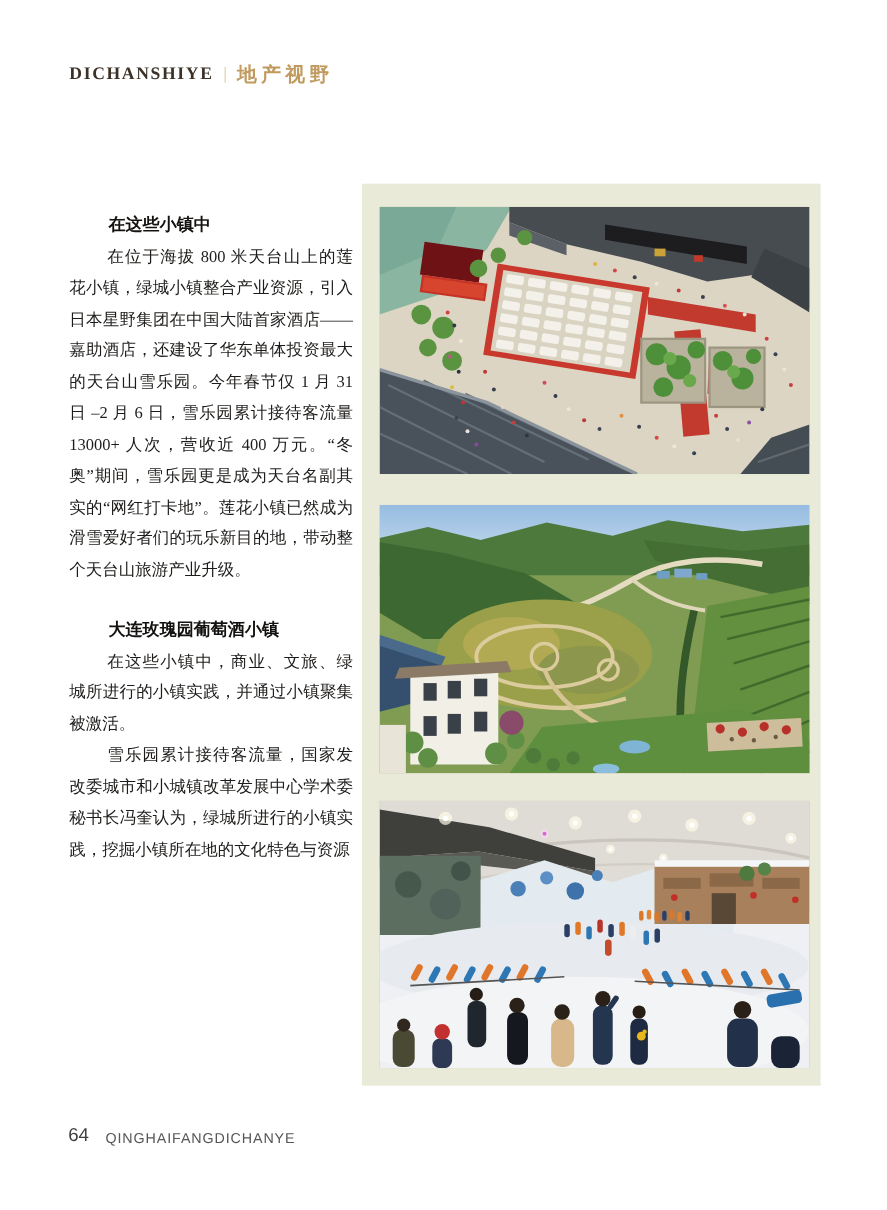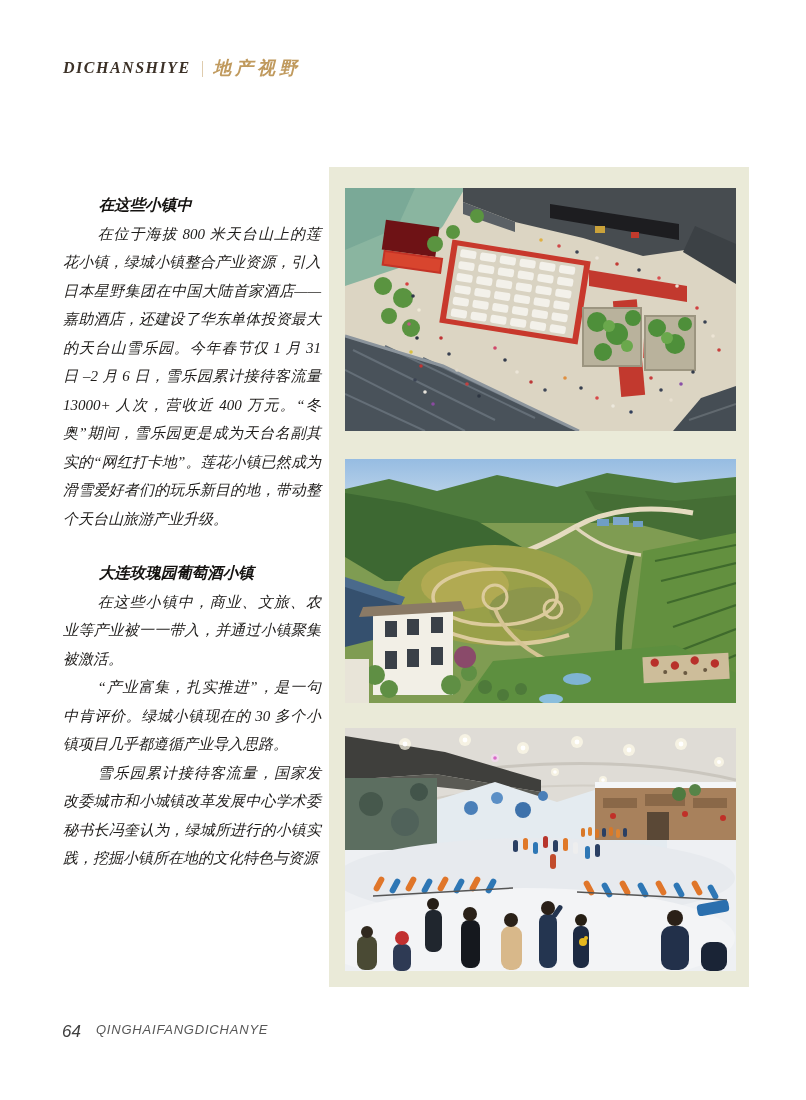--- a/index.html
+++ b/index.html
@@ -1,20 +1,19 @@
 <!DOCTYPE html>
 <html><head>
 <meta charset="utf-8">
 <style>
   html,body { margin:0; padding:0; background:#ffffff; }
   .page {
-    position:relative; width:806px; height:1100px; background:#ffffff;
+    position:relative; width:746px; height:1100px; background:#ffffff;
     overflow:hidden;
     font-family:"Liberation Serif","DejaVu Serif",serif;
-    font-style:italic;
   }
 
   
   .page-header {
     position:absolute; left:63px; top:56px;
     display:flex; align-items:center; gap:9px;
     white-space:nowrap;
   }
   .journal-code {
     font-size:16px; letter-spacing:1.5px; font-weight:600;
@@ -52,21 +51,21 @@
   .text-col section:last-child { margin-bottom:1px; }
   .section-heading {
     margin:0; font-size:15.5px; font-weight:bold; color:#141210;
     text-indent:2.3em; line-height:28.5px;
   }
   .text-col p { margin:0; text-indent:2.3em; }
 
   
   .page-footer {
     position:absolute; left:62px; top:1022px;
-    display:flex; align-items:flex-start; gap:15px;
+    display:flex; align-items:flex-end; gap:15px;
     font-family:"Liberation Sans","DejaVu Sans",sans-serif;
   }
   .page-number { font-size:17px; color:#3f3f3f; }
   .journal-name { font-size:13px; color:#575757; letter-spacing:0.8px; }
 </style>
 </head>
 <body>
 
 <div class="page">
 
@@ -489,22 +488,21 @@
     </svg>
   </figure>
 
   <main class="text-col">
     <section>
       <h3 class="section-heading">在这些小镇中</h3>
       <p>在位于海拔 800 米天台山上的莲花小镇，绿城小镇整合产业资源，引入日本星野集团在中国大陆首家酒店——嘉助酒店，还建设了华东单体投资最大的天台山雪乐园。今年春节仅 1 月 31 日 –2 月 6 日，雪乐园累计接待客流量 13000+ 人次，营收近 400 万元。“冬奥”期间，雪乐园更是成为天台名副其实的“网红打卡地”。莲花小镇已然成为滑雪爱好者们的玩乐新目的地，带动整个天台山旅游产业升级。</p>
     </section>
     <section>
       <h3 class="section-heading">大连玫瑰园葡萄酒小镇</h3>
-      <p>在这些小镇中，商业、文旅、农业等产业被一一带入，并通过小镇聚集被激活。</p>
-      <p>“产业富集，扎实推进”，是一句中肯评价。绿城小镇现在的 30 多个小镇项目几乎都遵循产业导入思路。</p>
+      <p>在这些小镇中，商业、文旅、绿城所进行的小镇实践，并通过小镇聚集被激活。</p>
       <p>雪乐园累计接待客流量，国家发改委城市和小城镇改革发展中心学术委秘书长冯奎认为，绿城所进行的小镇实践，挖掘小镇所在地的文化特色与资源</p>
     </section>
   </main>
 
   <footer class="page-footer">
     <span class="page-number">64</span>
     <span class="journal-name">QINGHAIFANGDICHANYE</span>
   </footer>
 
 </div>

